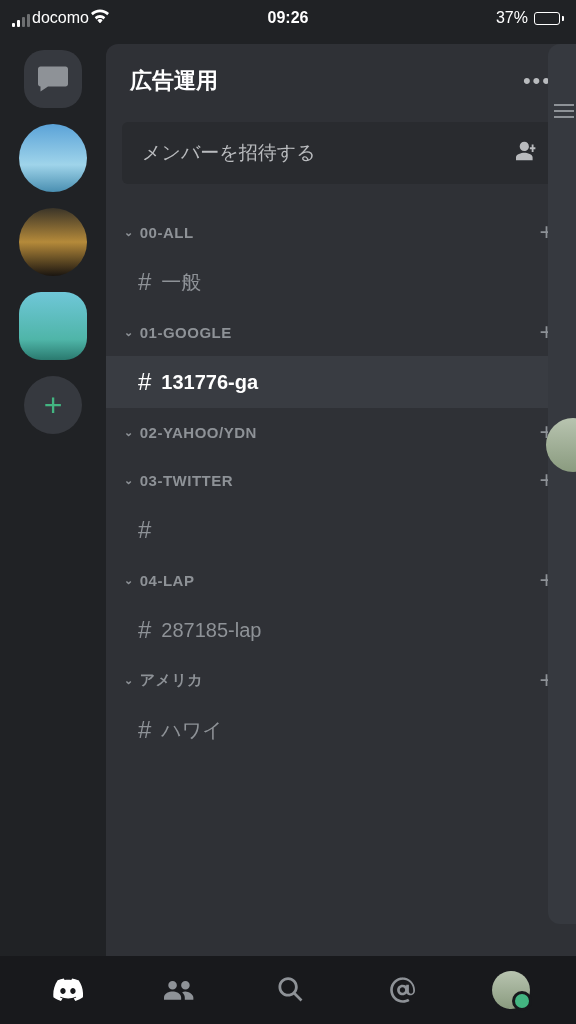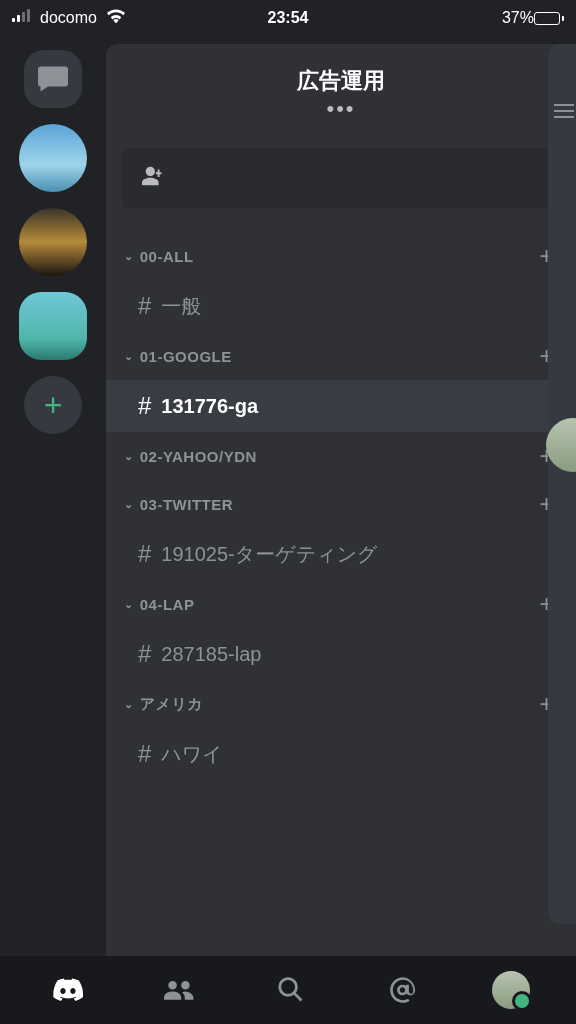--- a/index.html
+++ b/index.html
@@ -1,21 +1,21 @@
 <!DOCTYPE html>
 <html><head>
 <meta charset="utf-8">
 <style>
 * { margin: 0; padding: 0; box-sizing: border-box; font-family: -apple-system, BlinkMacSystemFont, "Hiragino Sans", sans-serif; }
 body { width: 576px; height: 1024px; background: #202225; color: #dcddde; overflow: hidden; position: relative; }
 
 .status-bar { height: 36px; display: flex; justify-content: space-between; align-items: center; padding: 0 12px; font-size: 16px; color: #fff; font-weight: 500; }
-.status-left { display: flex; align-items: flex-start; gap: 10px; }
+.status-left { display: flex; align-items: flex-end; gap: 2px; }
 .status-center { position: absolute; left: 50%; transform: translateX(-50%); font-weight: 600; }
-.status-right { display: flex; align-items: center; }
+.status-right { display: flex; align-items: center; gap: 6px; }
 .signal-bars { display: inline-flex; align-items: flex-end; gap: 2px; }
 .signal-bars span { width: 3px; background: #fff; border-radius: 1px; }
 .signal-bars span:nth-child(1) { height: 4px; }
 .signal-bars span:nth-child(2) { height: 7px; }
 .signal-bars span:nth-child(3) { height: 10px; opacity: 0.35; }
 .signal-bars span:nth-child(4) { height: 13px; opacity: 0.35; }
 .wifi-icon svg { width: 18px; height: 14px; fill: #fff; }
 .battery { display: flex; align-items: center; gap: 2px; }
 .battery-body { width: 26px; height: 13px; border: 1px solid #fff; border-radius: 3px; position: relative; padding: 1px; }
 .battery-fill { height: 100%; width: 37%; background: #fff; border-radius: 1px; }
@@ -28,21 +28,21 @@
 .dm-button svg { width: 30px; height: 26px; fill: #8e9297; }
 .server-avatar { width: 68px; height: 68px; border-radius: 50%; background: #444; display: flex; align-items: center; justify-content: center; overflow: hidden; }
 .server-avatar.active { border-radius: 22px; position: relative; }
 .server-avatar.active::before { content: ''; position: absolute; left: -19px; width: 8px; height: 44px; background: #fff; border-radius: 0 4px 4px 0; }
 .sv1 { background: linear-gradient(180deg, #5ba3d8 0%, #9fd4ea 60%, #4a8fb1 100%); }
 .sv2 { background: linear-gradient(180deg, #3a3428 0%, #b58a3a 50%, #1a1510 100%); }
 .sv3 { background: linear-gradient(180deg, #6fc7d8 0%, #4fb5a8 70%, #2a7a6f 100%); }
 .add-server { width: 58px; height: 58px; border-radius: 50%; background: #36393f; display: flex; align-items: center; justify-content: center; color: #43b581; font-size: 32px; font-weight: 300; }
 
 .channel-panel { flex: 1; background: #2f3136; border-radius: 12px 0 0 0; margin-top: 8px; display: flex; flex-direction: column; overflow: hidden; }
-.panel-header { display: flex; align-items: center; justify-content: space-between; padding: 22px 24px; flex-direction: column; }
+.panel-header { display: flex; align-items: center; justify-content: space-between; padding: 22px 24px; }
 .server-name { font-size: 22px; font-weight: 600; color: #fff; }
 .more-icon { color: #b9bbbe; font-size: 22px; letter-spacing: 2px; }
 
 .invite-bar { margin: 4px 16px 24px 16px; background: #292b2f; border-radius: 6px; padding: 18px 20px; display: flex; align-items: center; justify-content: space-between; }
 .invite-text { color: #b9bbbe; font-size: 19px; }
 .invite-icon svg { width: 24px; height: 20px; fill: #b9bbbe; }
 
 .channel-list { flex: 1; overflow-y: auto; }
 .category { padding: 0 12px; }
 .category-header { display: flex; align-items: center; justify-content: space-between; padding: 10px 10px 10px 6px; color: #8e9297; font-size: 15px; font-weight: 600; text-transform: uppercase; letter-spacing: 0.5px; }
@@ -74,21 +74,21 @@
         <span></span>
         <span></span>
         <span></span>
         <span></span>
       </span>
     <span>docomo</span>
     <span class="wifi-icon"><svg viewBox="0 0 24 18">
           <path d="M12 18l3.5-4.5c-1-0.9-2.2-1.4-3.5-1.4s-2.5 0.5-3.5 1.4L12 18zM5 9.5l2.3 3c1.3-1.2 3-1.9 4.7-1.9s3.4 0.7 4.7 1.9l2.3-3C16.9 7.6 14.5 6.6 12 6.6S7.1 7.6 5 9.5zM0 4l2.3 3C5 4.5 8.4 3.1 12 3.1S19 4.5 21.7 7L24 4C20.7 1 16.5-0.6 12-0.6S3.3 1 0 4z" transform="translate(0 1)"></path>
         </svg></span>
   </div>
-  <div class="status-center">23:54</div>
+  <div class="status-center">09:26</div>
   <div class="status-right">
     <span>37%</span>
     <span class="battery">
       <span class="battery-body"><span class="battery-fill"></span></span>
       <span class="battery-tip"></span>
     </span>
   </div>
 </div>
 
 <div class="main">
@@ -104,20 +104,21 @@
     <div class="add-server">+</div>
   </div>
 
   <div class="channel-panel">
     <div class="panel-header">
       <div class="server-name">広告運用</div>
       <div class="more-icon">•••</div>
     </div>
 
     <div class="invite-bar">
+      <span class="invite-text">メンバーを招待する</span>
       <span class="invite-icon"><svg viewBox="0 0 26 20">
             <path d="M9 10c2.8 0 5-2.2 5-5S11.8 0 9 0 4 2.2 4 5s2.2 5 5 5zm0 2c-3.3 0-9 1.7-9 5v3h18v-3c0-3.3-5.7-5-9-5zm12-6h-2v-3h-2v3h-2v2h2v3h2v-3h2v-2z"></path>
           </svg></span>
     </div>
 
     <div class="channel-list" id="channel-list">
         <div class="category">
           <div class="category-header">
             <span class="category-left">
               <span class="chevron">⌄</span>
@@ -155,21 +156,20 @@
         <div class="category">
           <div class="category-header">
             <span class="category-left">
               <span class="chevron">⌄</span>
               <span>03-TWITTER</span>
             </span>
             <span class="plus">+</span>
           </div>
           <div class="channel">
             <span class="hash">#</span>
-            <span>191025-ターゲティング</span>
           </div>
         </div>
         <div class="category">
           <div class="category-header">
             <span class="category-left">
               <span class="chevron">⌄</span>
               <span>04-LAP</span>
             </span>
             <span class="plus">+</span>
           </div>

